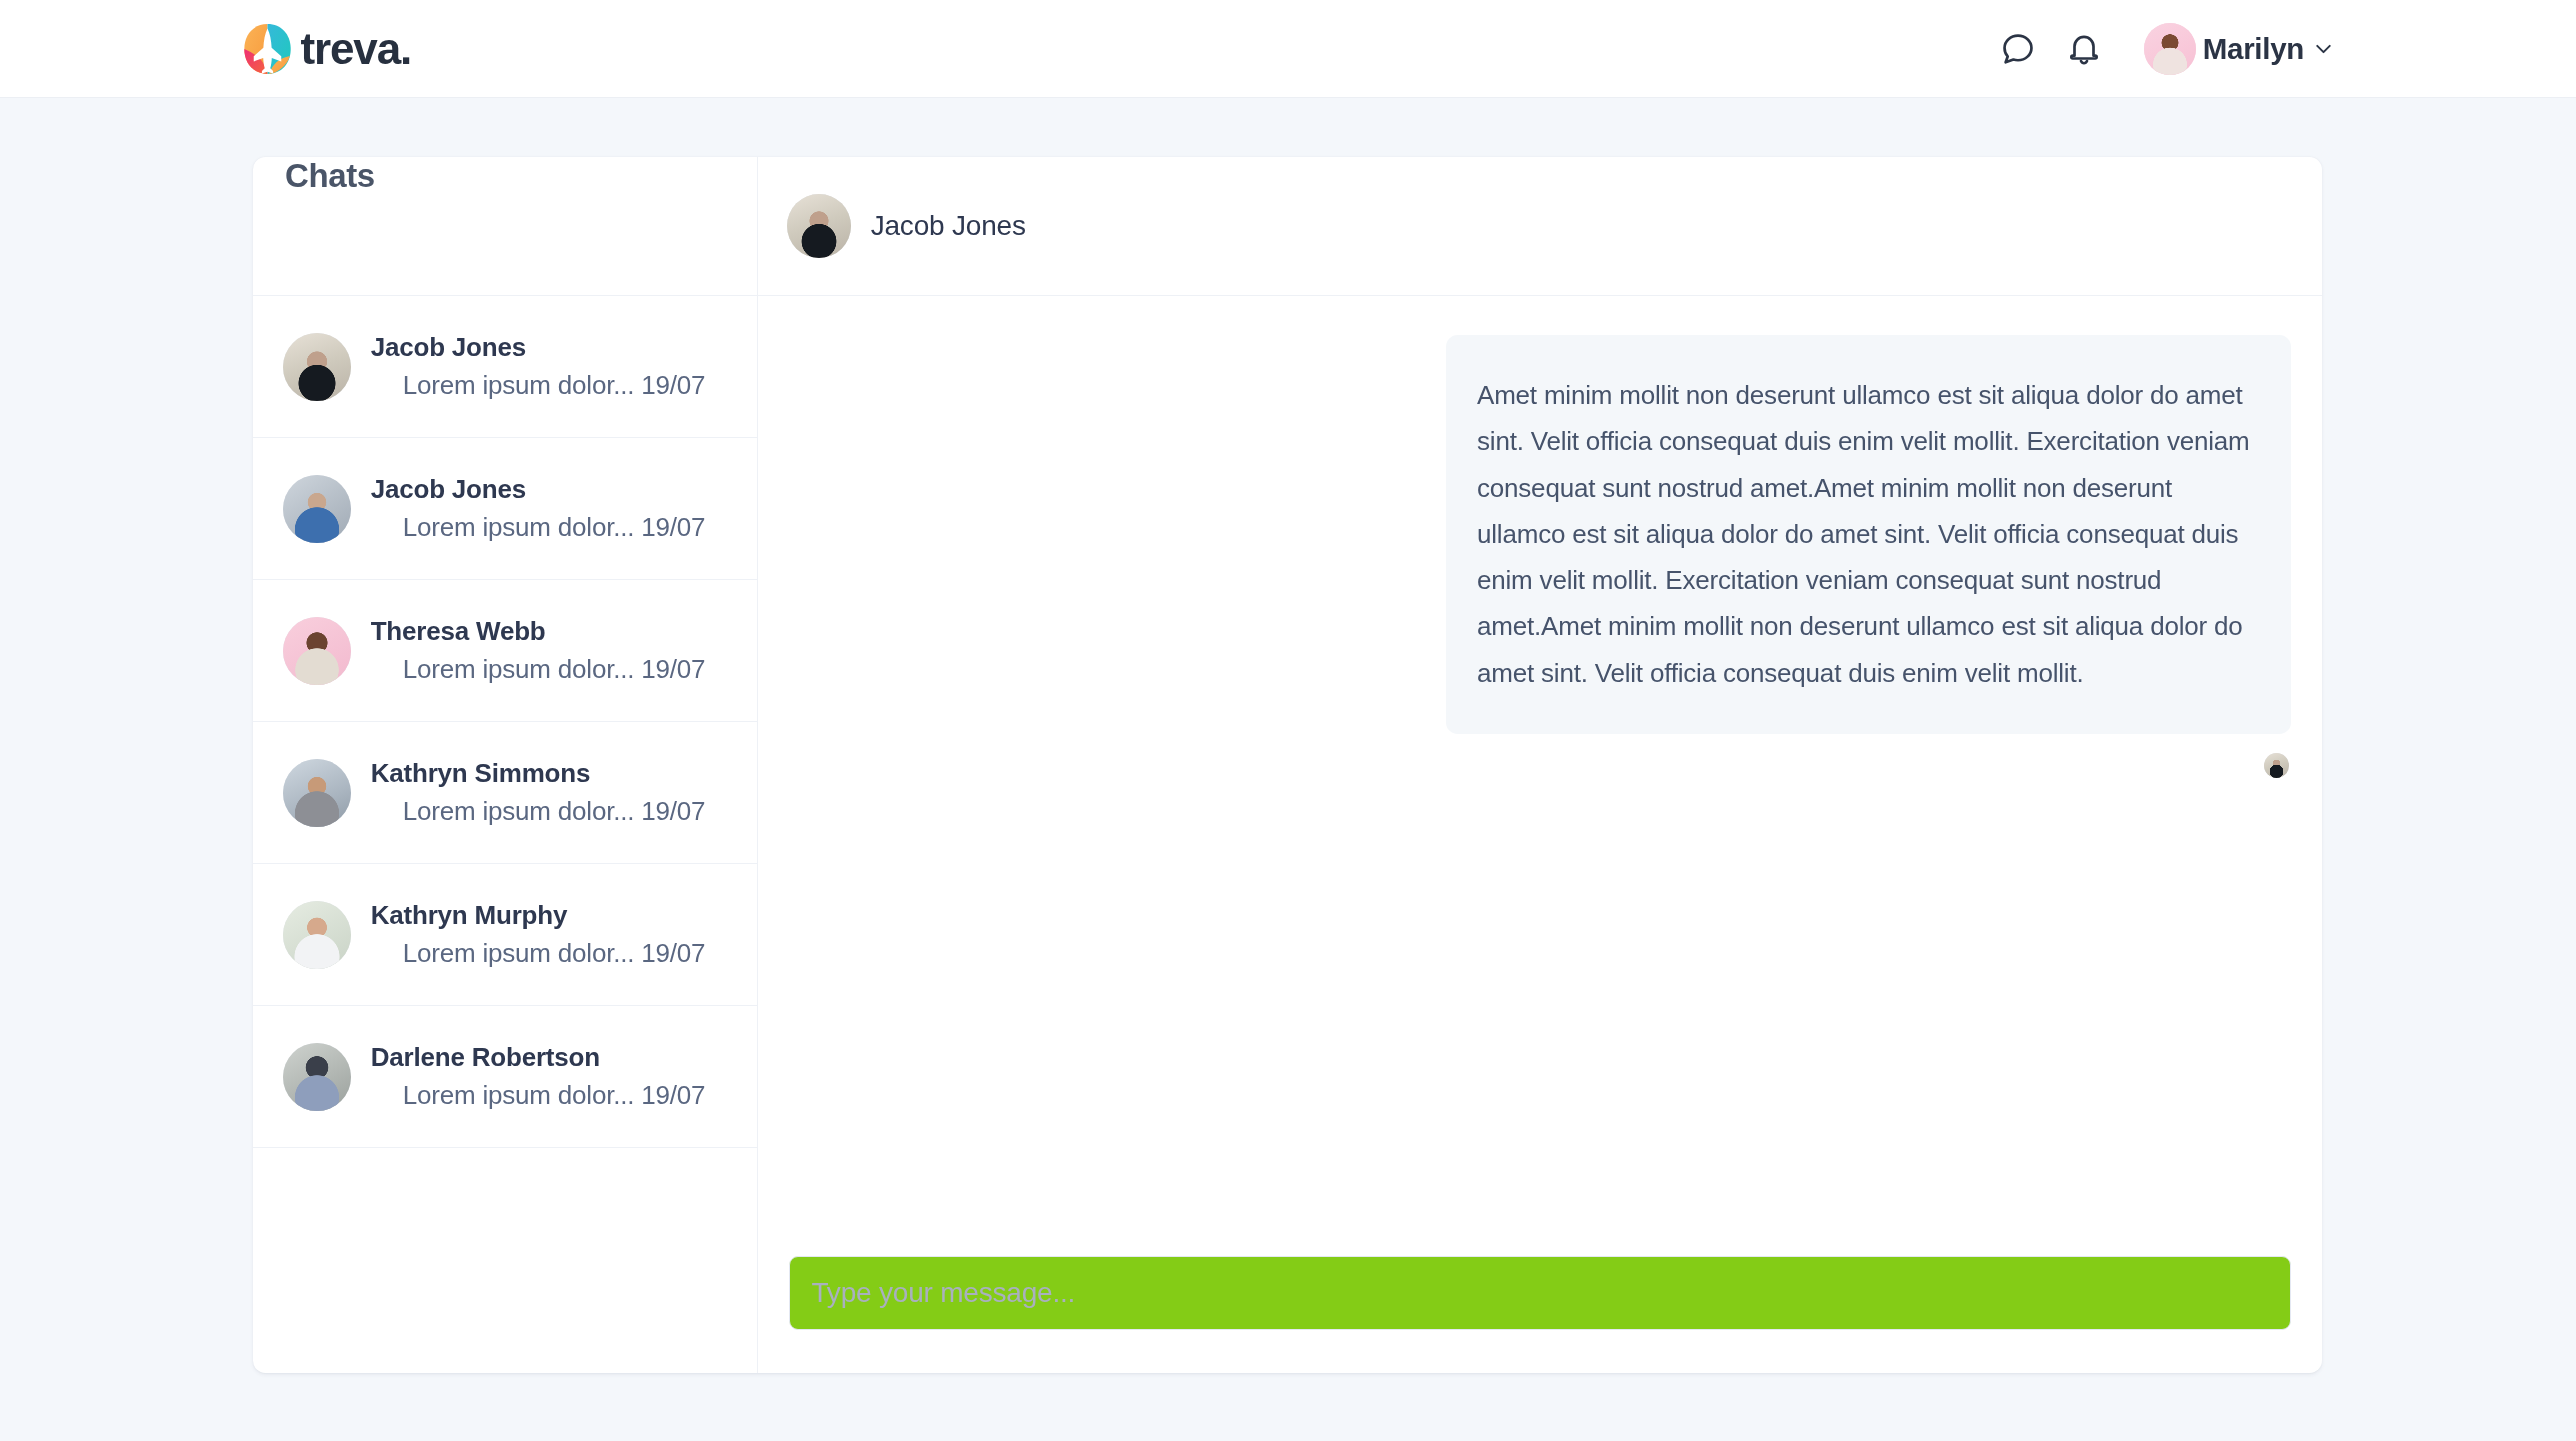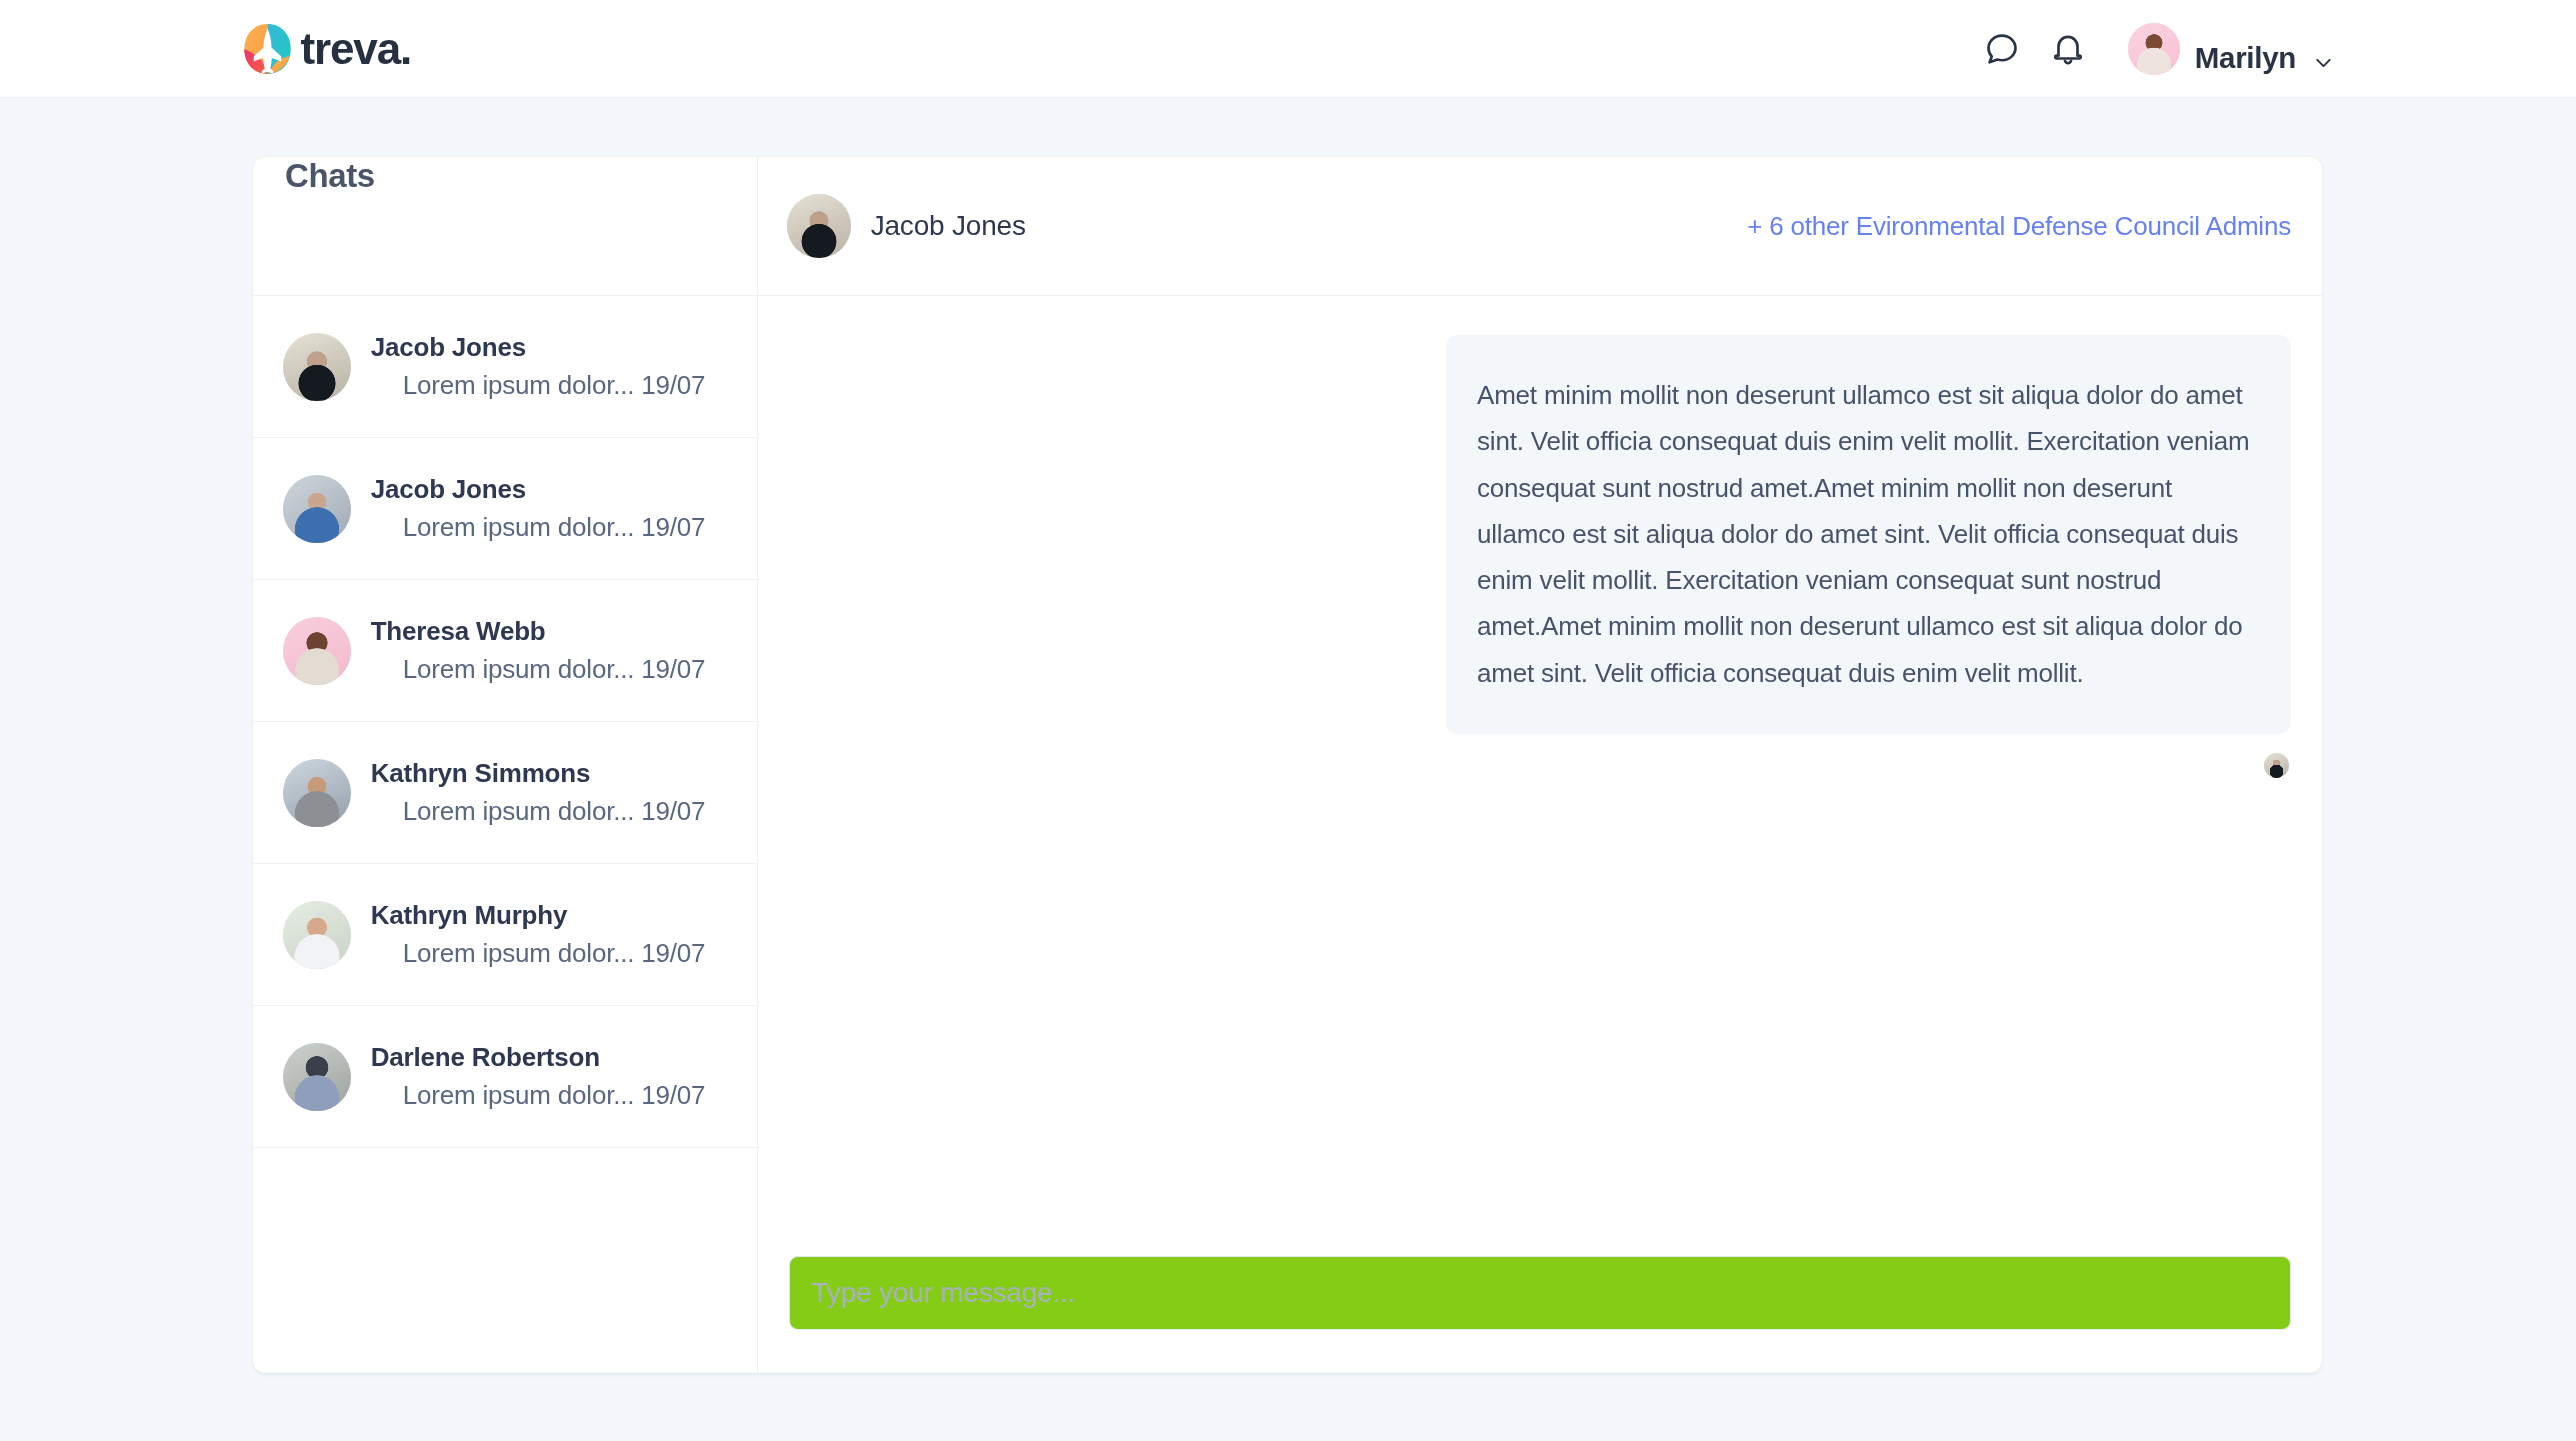--- a/index.html
+++ b/index.html
@@ -52,22 +52,22 @@
   .icon-btn {
     width: 66px; height: 66px;
     display: flex; align-items: center; justify-content: center;
     cursor: pointer;
     background: none; border: none;
   }
   .icon-btn svg { display: block; }
 
   .user-chip {
     display: flex;
-    align-items: flex-end;
-    gap: 15px;
+    align-items: center;
+    gap: 7px;
     margin-left: 27px;
     cursor: pointer;
   }
   .user-avatar {
     width: 52px; height: 52px;
     border-radius: 50%;
     overflow: hidden;
     flex: none;
     background: #f6d4e2;
     position: relative;
@@ -411,21 +411,20 @@
 
   <div class="convo">
 
     <div class="convo-head">
       <div class="convo-peer">
         <span class="avatar">
             <span class="ph ph-a"></span>
           </span>
         <span class="convo-peer-name">Jacob Jones</span>
       </div>
-      <div class="admins-link">+ 6 other Evironmental Defense Council Admins</div>
     </div>
 
     <div class="convo-body">
       <div class="msg-row">
         <div class="bubble">Amet minim mollit non deserunt ullamco est sit aliqua dolor do amet sint. Velit officia consequat duis enim velit mollit. Exercitation veniam consequat sunt nostrud amet.Amet minim mollit non deserunt ullamco est sit aliqua dolor do amet sint. Velit officia consequat duis enim velit mollit. Exercitation veniam consequat sunt nostrud amet.Amet minim mollit non deserunt ullamco est sit aliqua dolor do amet sint. Velit officia consequat duis enim velit mollit.</div>
         <span class="msg-receipt">
           <span class="ph ph-a"></span>
         </span>
       </div>
     </div>

